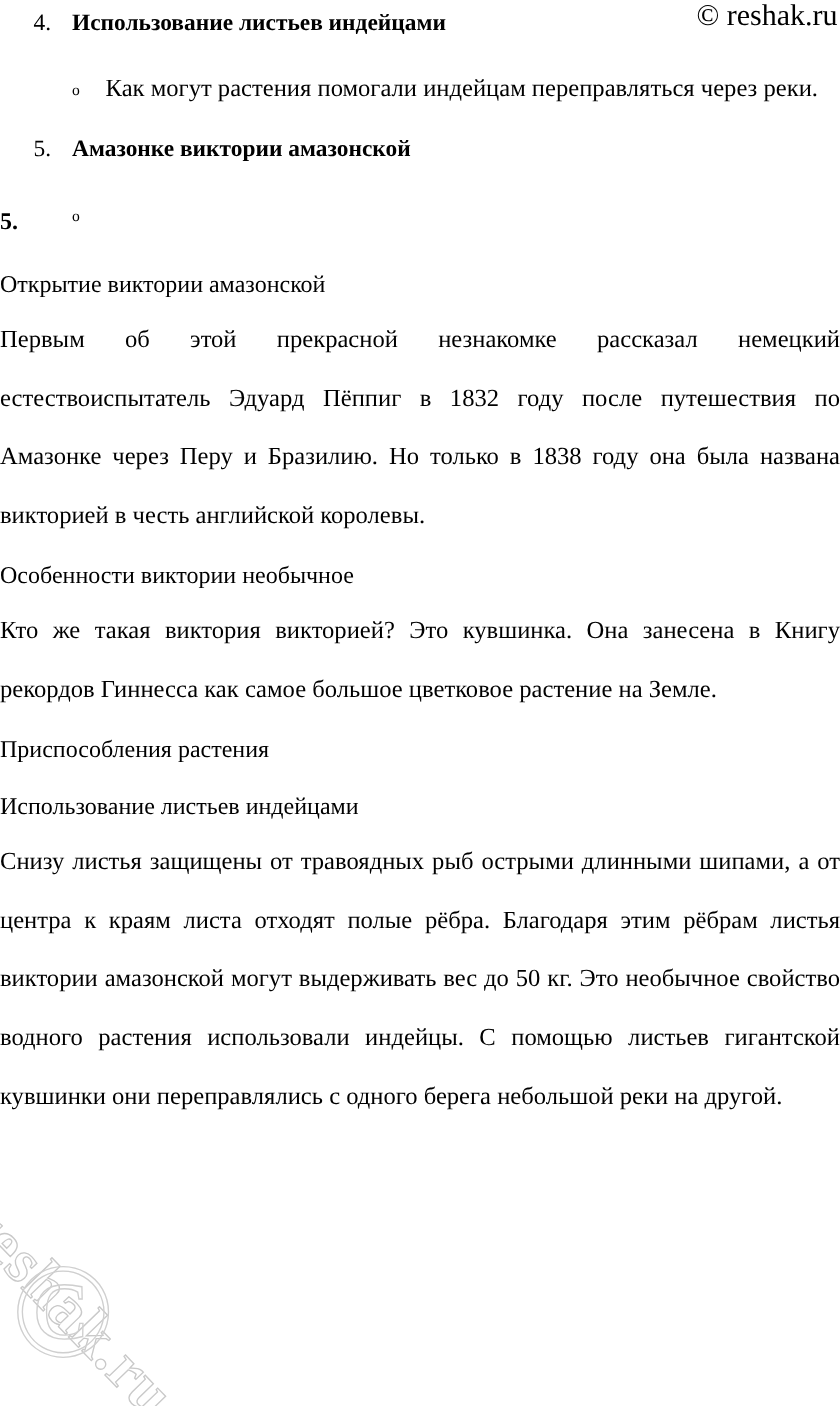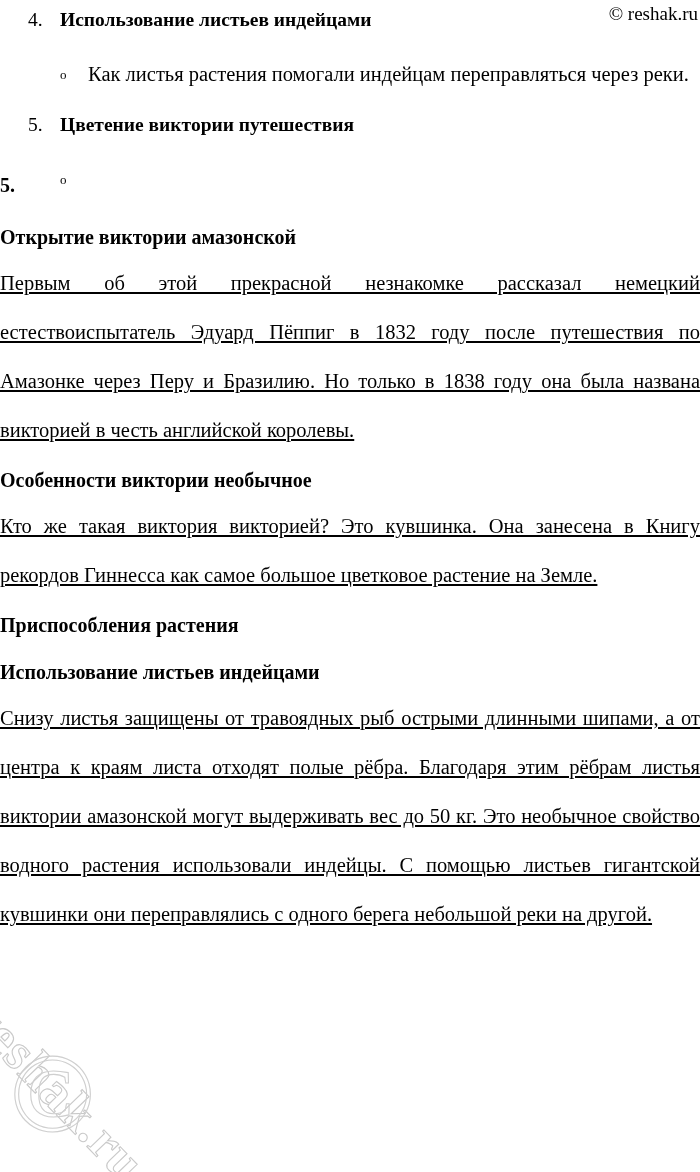--- a/index.html
+++ b/index.html
@@ -58,21 +58,21 @@
     font-family: "Liberation Serif", "DejaVu Serif", serif;
     color: transparent;
     -webkit-text-stroke: 1.1px #cfcfcf;
   }
 
   
   .copyright {
     position: absolute;
     right: 2px;
     top: 2px;
-    font-size: 19px;
+    font-size: 25px;
     line-height: 24px;
     white-space: nowrap;
     z-index: 3;
   }
 
   
   .content {
     position: absolute;
     left: 0;
     top: 0;
@@ -118,29 +118,28 @@
 
   .lone-num {
     font-size: 20px;
     line-height: 40px;
     font-weight: 700;
   }
 
   .heading {
     font-size: 20px;
     line-height: 44px;
-    font-weight: 700;
+    font-weight: 400;
   }
 
   .para {
     font-size: 20.5px;
     line-height: 49px;
     text-align: justify;
     text-align-last: left;
-    text-decoration: underline;
   }
 
   .sp-10 { height: 10px; }
   .sp-6  { height: 6px; }
   .sp-3  { height: 3px; }
 </style>
 </head>
 <body>
 
 <div class="page">
@@ -154,28 +153,28 @@
 
   <div class="content">
 
     <div class="num-item">
       <span class="num">4.</span>
       <span>Использование листьев индейцами</span>
     </div>
     <div class="sp-10"></div>
     <div class="bullet-item">
       <span class="marker">o</span>
-      <span class="btext">Как листья растения помогали индейцам переправляться через реки.</span>
+      <span class="btext">Как могут растения помогали индейцам переправляться через реки.</span>
     </div>
 
     <div class="sp-6"></div>
 
     <div class="num-item">
       <span class="num">5.</span>
-      <span>Цветение виктории путешествия</span>
+      <span>Амазонке виктории амазонской</span>
     </div>
     <div class="sp-10"></div>
     <div class="bullet-item">
       <span class="marker">o</span>
     </div>
 
     <div class="sp-10"></div>
 
     <div class="lone-num">5.</div>
 

